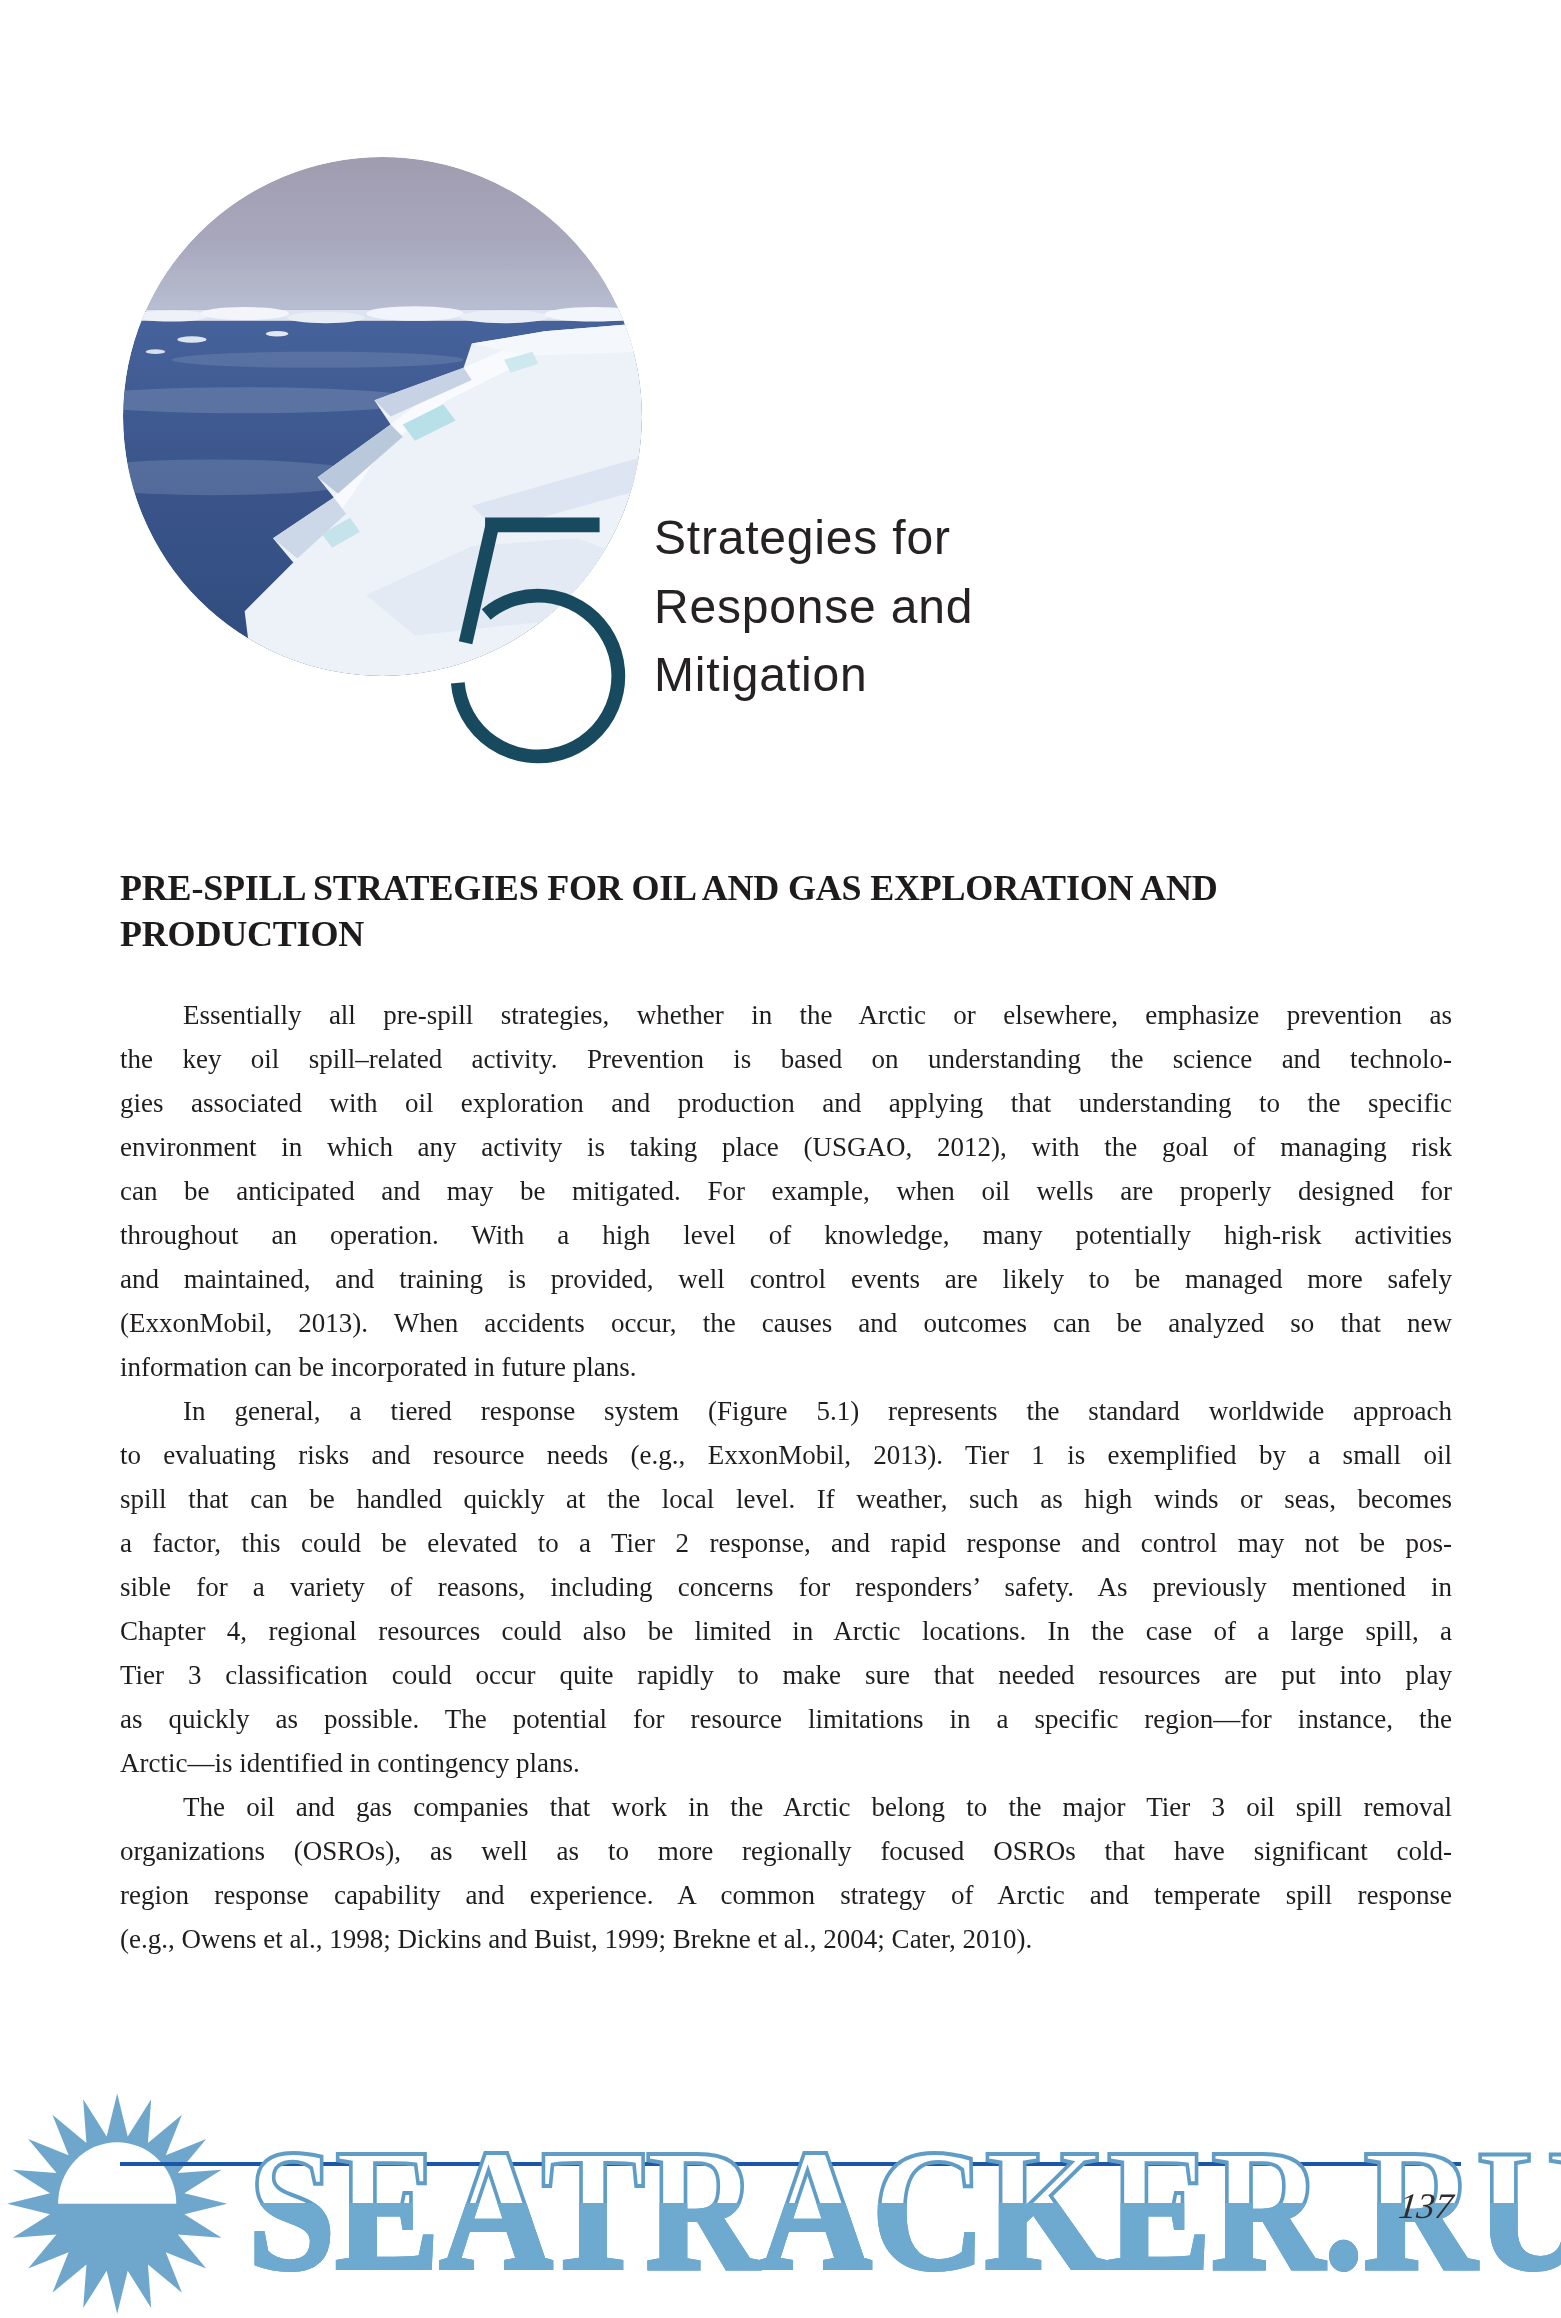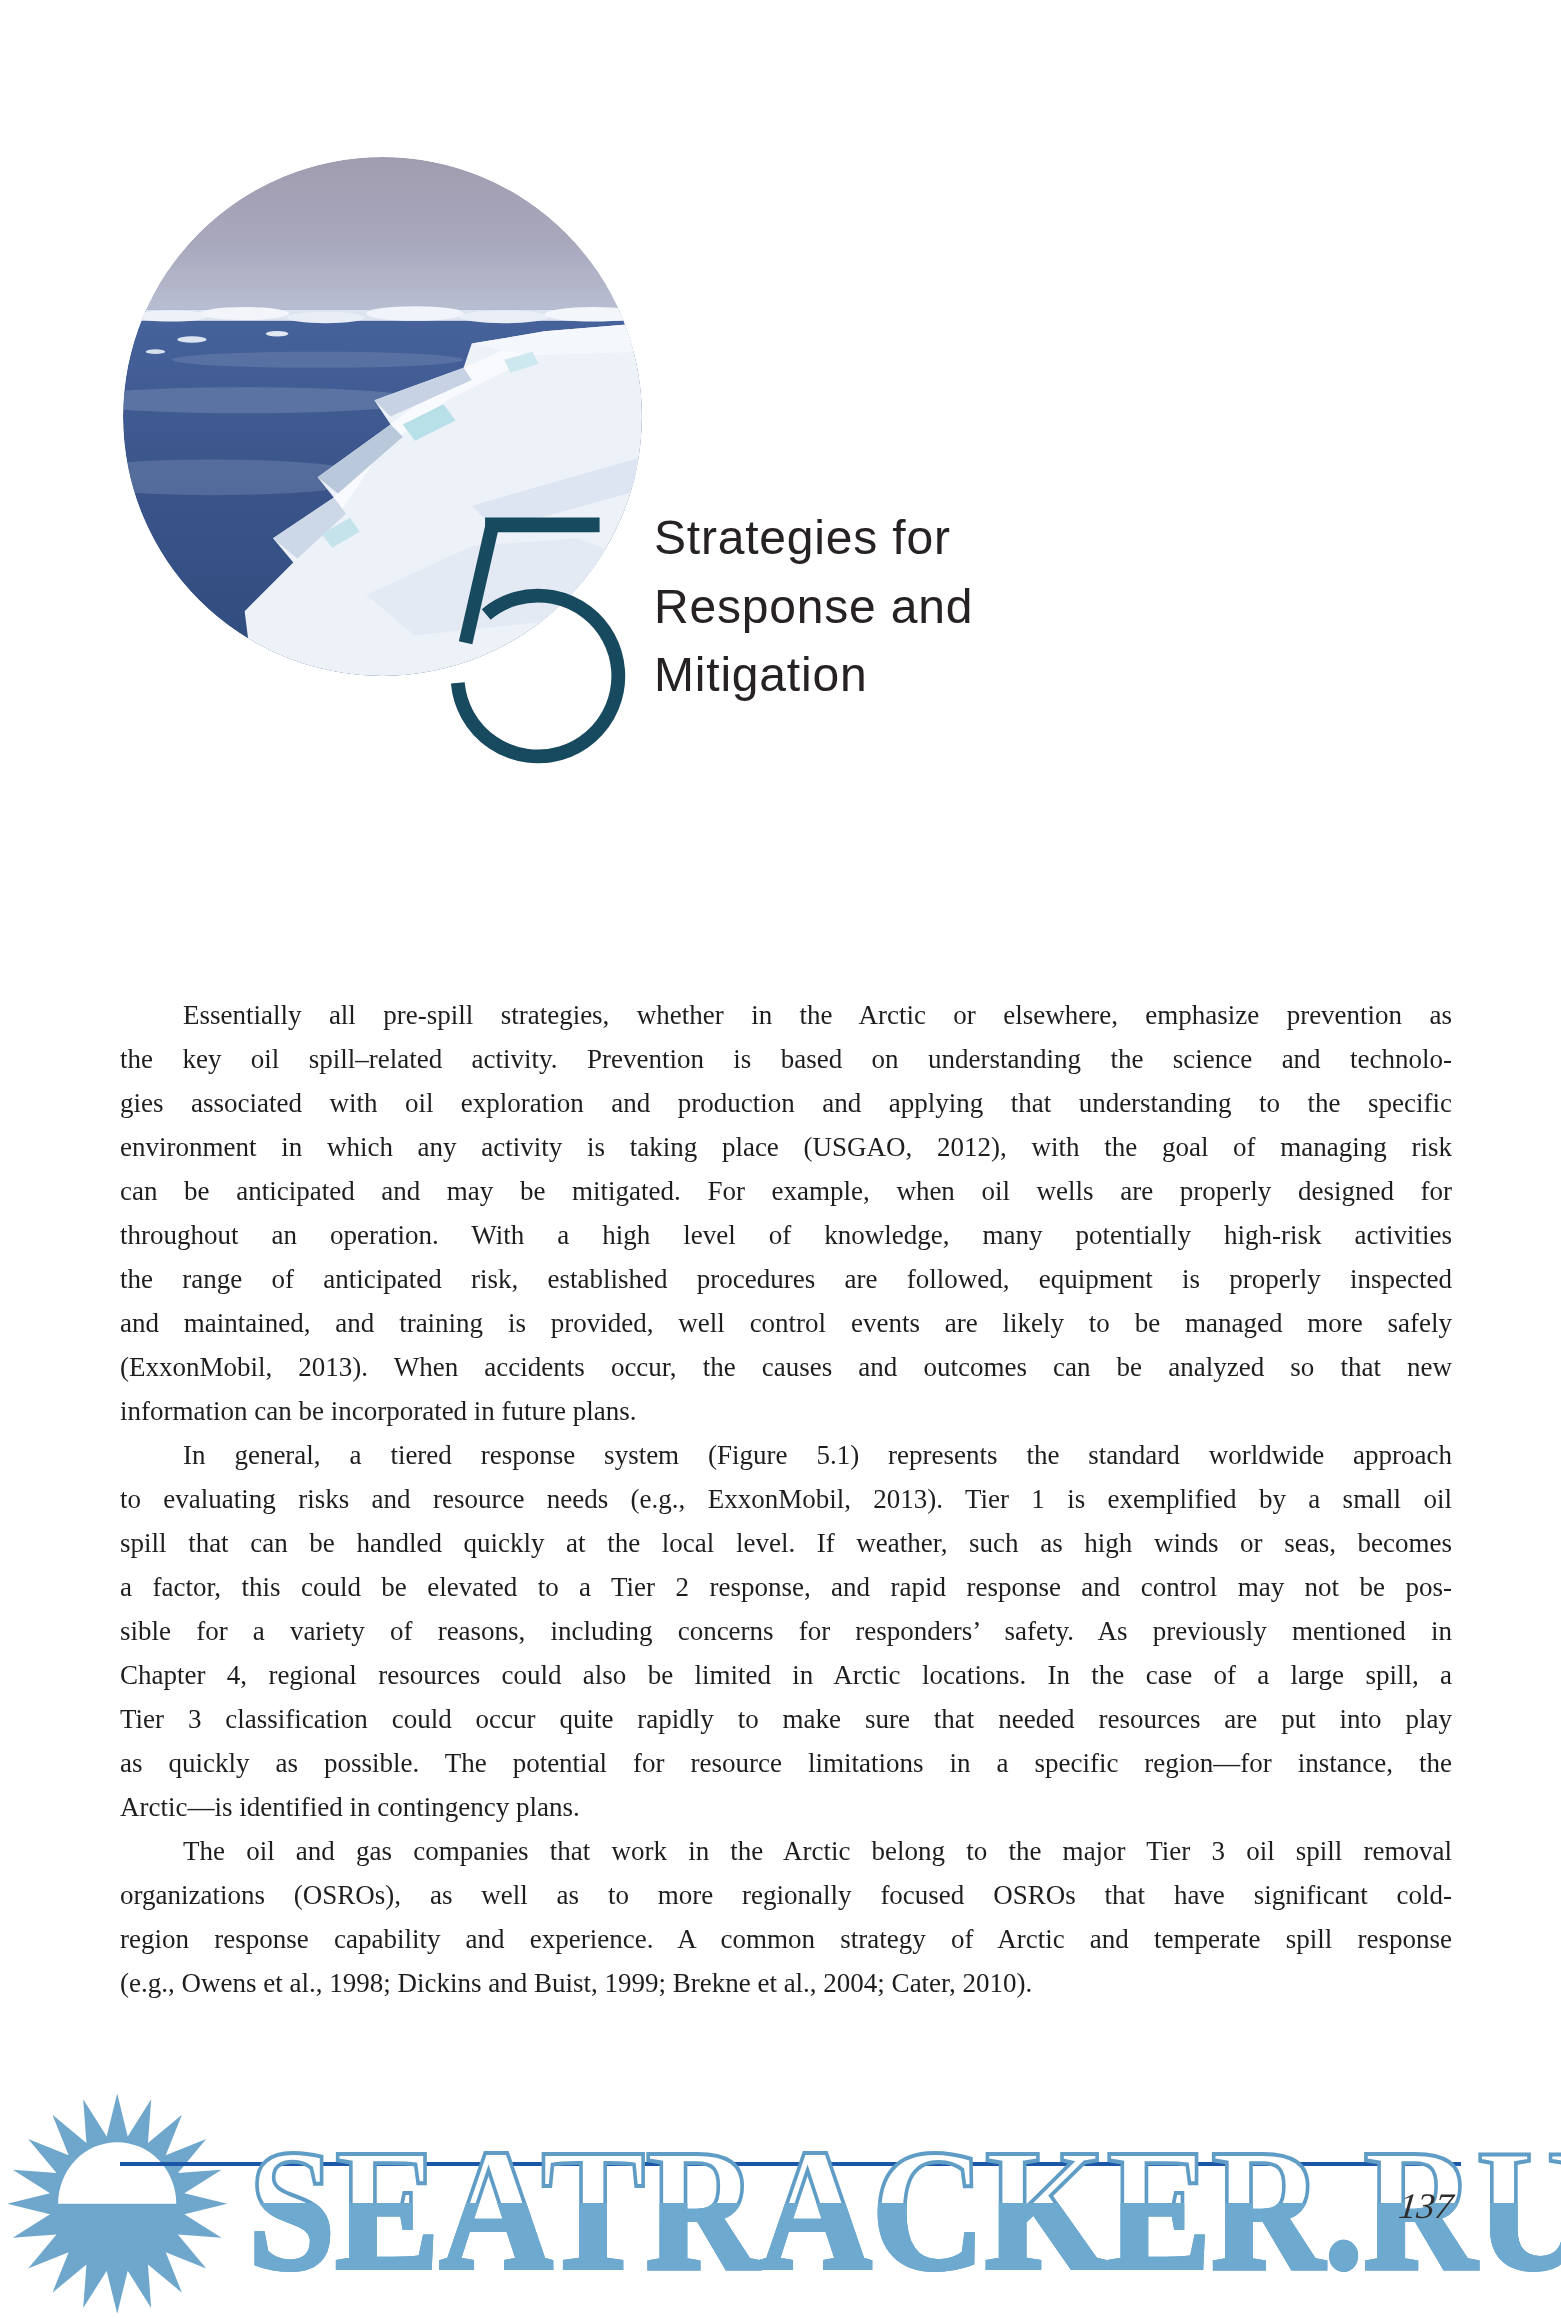--- a/index.html
+++ b/index.html
@@ -127,29 +127,32 @@
       </g>
     </svg>
   </div>
 
   <div class="ch-title">
     <span class="t-line">Strategies for</span>
     <span class="t-line">Response and</span>
     <span class="t-line">Mitigation</span>
   </div>
 
+  <div class="sec-heading">
+    <span class="h-line">PRE-SPILL STRATEGIES FOR OIL AND GAS EXPLORATION AND</span>
+    <span class="h-line">PRODUCTION</span>
+  </div>
 
   <div class="body-text">
     <div class="bodyline indent">Essentially all pre-spill strategies, whether in the Arctic or elsewhere, emphasize prevention as</div>
     <div class="bodyline">the key oil spill–related activity. Prevention is based on understanding the science and technolo-</div>
     <div class="bodyline">gies associated with oil exploration and production and applying that understanding to the specific</div>
     <div class="bodyline">environment in which any activity is taking place (USGAO, 2012), with the goal of managing risk</div>
     <div class="bodyline">can be anticipated and may be mitigated. For example, when oil wells are properly designed for</div>
     <div class="bodyline">throughout an operation. With a high level of knowledge, many potentially high-risk activities</div>
-    <div class="bodyline">the range of anticipated risk, established procedures are followed, equipment is properly inspected</div>
     <div class="bodyline">and maintained, and training is provided, well control events are likely to be managed more safely</div>
     <div class="bodyline">(ExxonMobil, 2013). When accidents occur, the causes and outcomes can be analyzed so that new</div>
     <div class="bodyline lastline">information can be incorporated in future plans.</div>
 
     <div class="bodyline indent">In general, a tiered response system (Figure 5.1) represents the standard worldwide approach</div>
     <div class="bodyline">to evaluating risks and resource needs (e.g., ExxonMobil, 2013). Tier 1 is exemplified by a small oil</div>
     <div class="bodyline">spill that can be handled quickly at the local level. If weather, such as high winds or seas, becomes</div>
     <div class="bodyline">a factor, this could be elevated to a Tier 2 response, and rapid response and control may not be pos-</div>
     <div class="bodyline">sible for a variety of reasons, including concerns for responders’ safety. As previously mentioned in</div>
     <div class="bodyline">Chapter 4, regional resources could also be limited in Arctic locations. In the case of a large spill, a</div>

